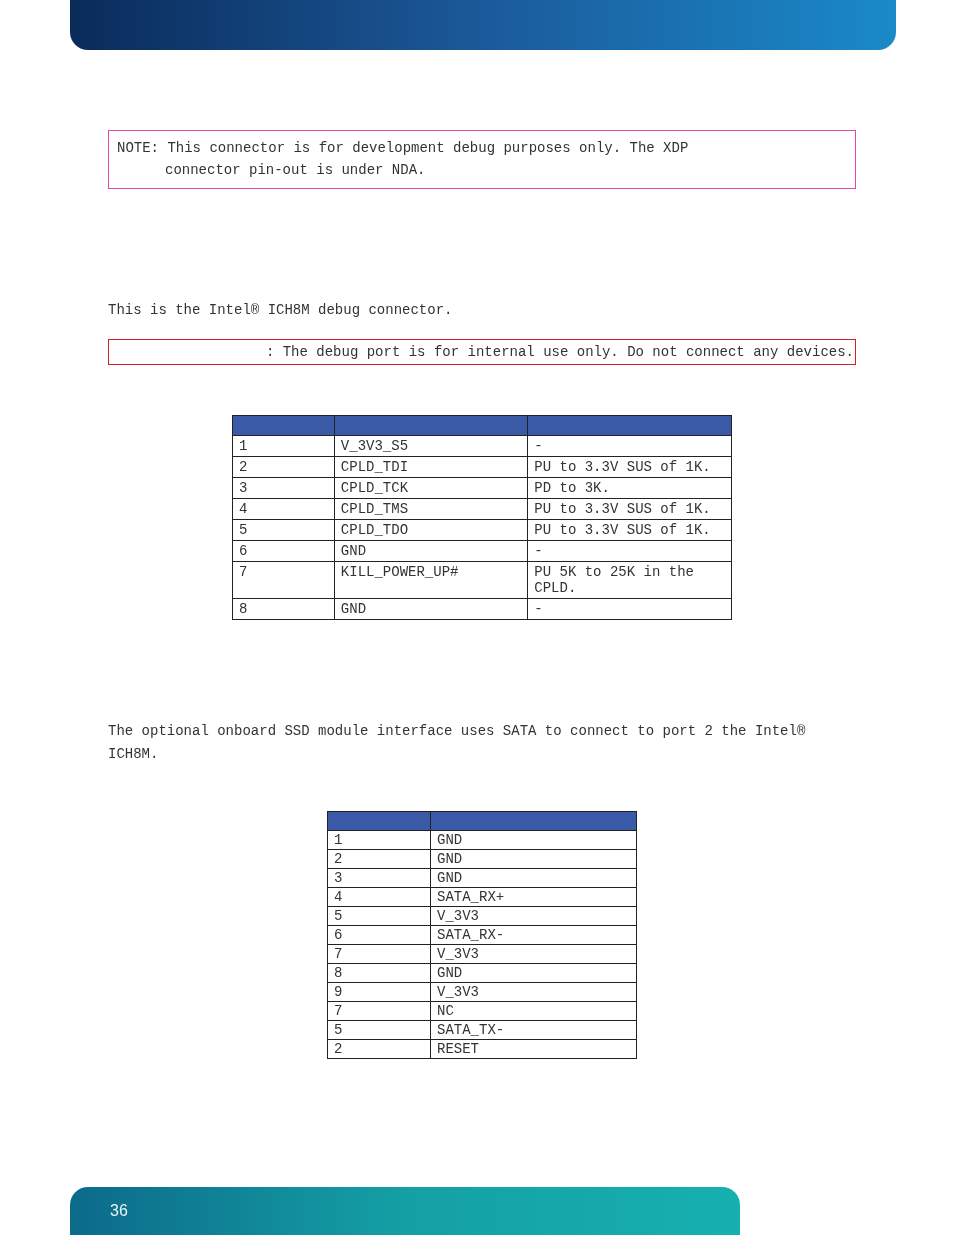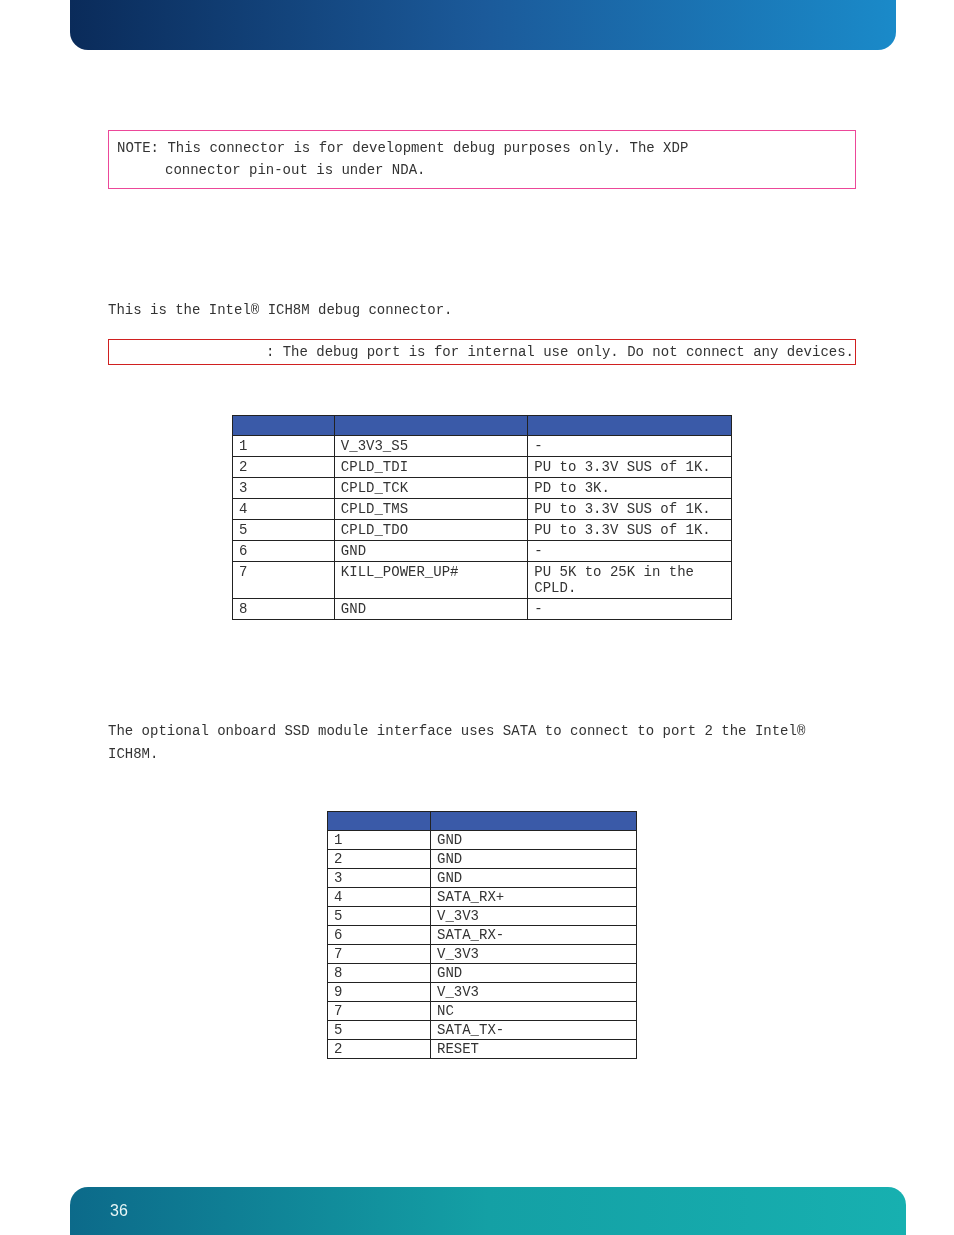--- a/index.html
+++ b/index.html
@@ -87,21 +87,21 @@
   .tbl2 th {
     background: #3a5aa8;
     color: #fff;
     font-weight: normal;
   }
   .tbl2 .c1 { width: 100px; }
   .tbl2 .c2 { width: 200px; }
   .bottom-bar {
     position: absolute;
     bottom: 0; left: 70px;
-    width: 836px;
+    width: 670px;
     height: 48px;
     background: linear-gradient(90deg, #0c6a8a 0%, #14a0a5 50%, #17b0b0 100%);
     border-top-left-radius: 18px;
     border-top-right-radius: 18px;
     color: #e8f6f6;
     font-family: Arial, sans-serif;
     font-size: 16px;
     display: flex;
     align-items: center;
     padding-left: 40px;

